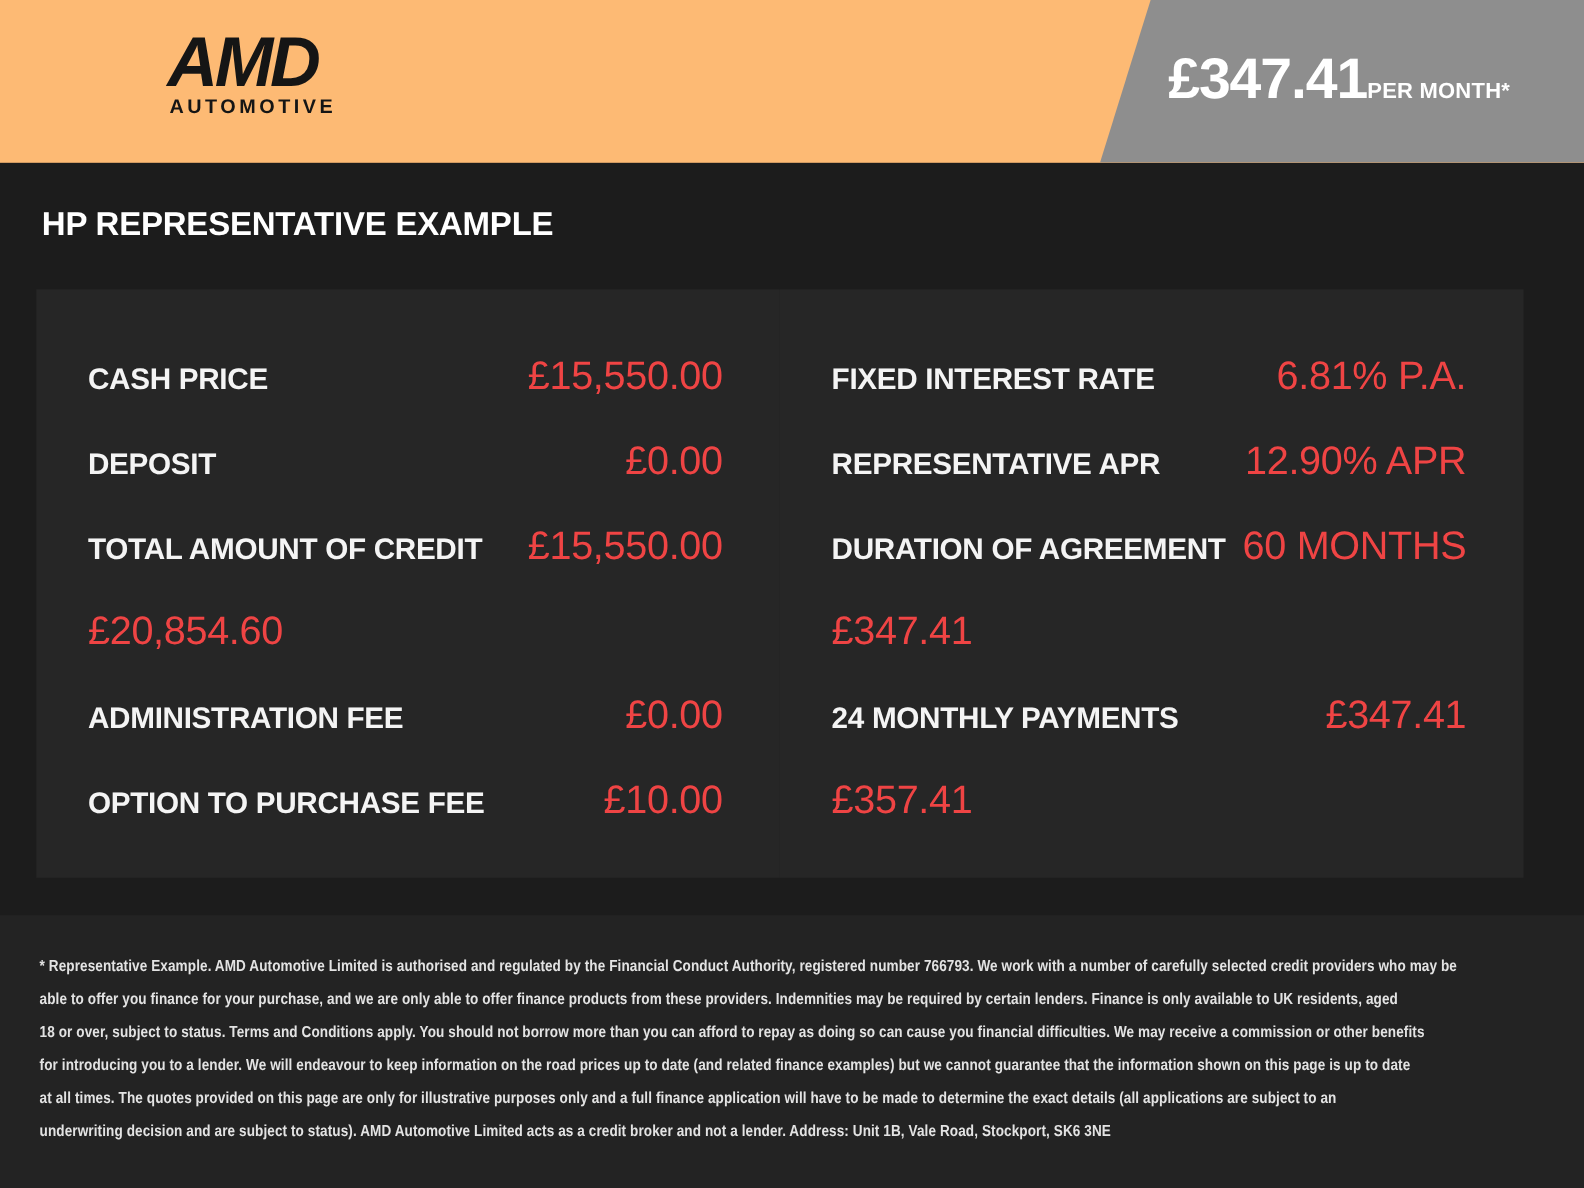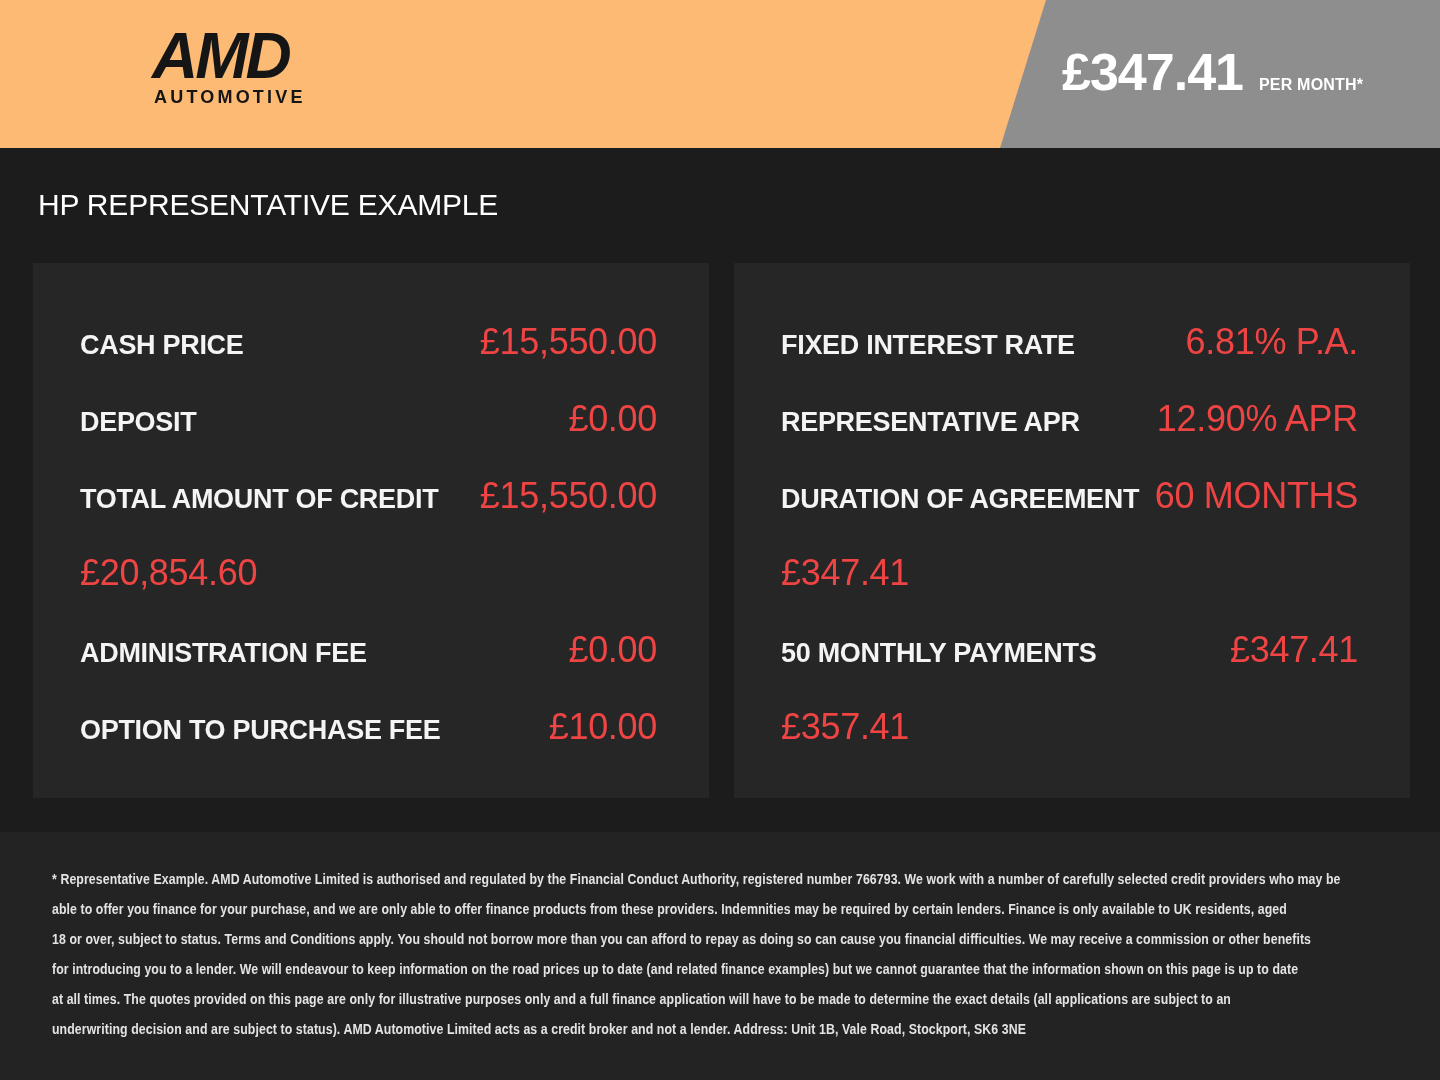--- a/index.html
+++ b/index.html
@@ -54,43 +54,42 @@
   }
   .price-amount {
     color: #ffffff;
     font-size: 52px;
     font-weight: 700;
     letter-spacing: -1px;
     line-height: 1;
   }
   .price-suffix {
     color: #ffffff;
-    font-size: 16px;
-    font-weight: 700;
-    margin-left: 16px;
+    font-size: 20px;
+    font-weight: 700;
+    margin-left: 0;
     letter-spacing: 0.2px;
   }
 
   
   .main {
     width: 1440px; height: 684px;
     background: #1c1c1c;
     padding-top: 40px;
   }
   .section-title {
     color: #ffffff;
     font-size: 30px;
-    font-weight: 400;
+    font-weight: 700;
     letter-spacing: -0.2px;
     margin-left: 38px;
   }
   .panels {
     display: flex;
     margin: 41px 30px 0 33px;
-    gap: 25px;
   }
   .panel {
     background: #262626;
     width: 676px;
     height: 535px;
     display: flex;
     flex-direction: column;
     justify-content: space-between;
     padding: 58px 52px 50px 47px;
   }
@@ -111,21 +110,21 @@
     font-size: 36px;
     font-weight: 400;
     letter-spacing: -0.3px;
     white-space: nowrap;
   }
 
   
   .footer {
     width: 1440px; height: 248px;
     background: #232323;
-    padding: 32px 0 0 52px;
+    padding: 32px 0 0 36px;
   }
   .fineprint-line {
     color: #e3e3e3;
     font-size: 14.5px;
     font-weight: 700;
     line-height: 30px;
     white-space: nowrap;
     transform: scaleX(0.85);
     transform-origin: 0 50%;
     letter-spacing: 0.1px;
@@ -188,21 +187,21 @@
         <span class="finance-value">12.90% APR</span>
       </div>
       <div class="finance-row">
         <span class="finance-label">DURATION OF AGREEMENT</span>
         <span class="finance-value">60 MONTHS</span>
       </div>
       <div class="finance-row">
         <span class="finance-value">£347.41</span>
       </div>
       <div class="finance-row">
-        <span class="finance-label">50 MONTHLY PAYMENTS</span>
+        <span class="finance-label">24 MONTHLY PAYMENTS</span>
         <span class="finance-value">£347.41</span>
       </div>
       <div class="finance-row">
         <span class="finance-value">£357.41</span>
       </div>
     </div>
 
   </div>
 </div>
 

